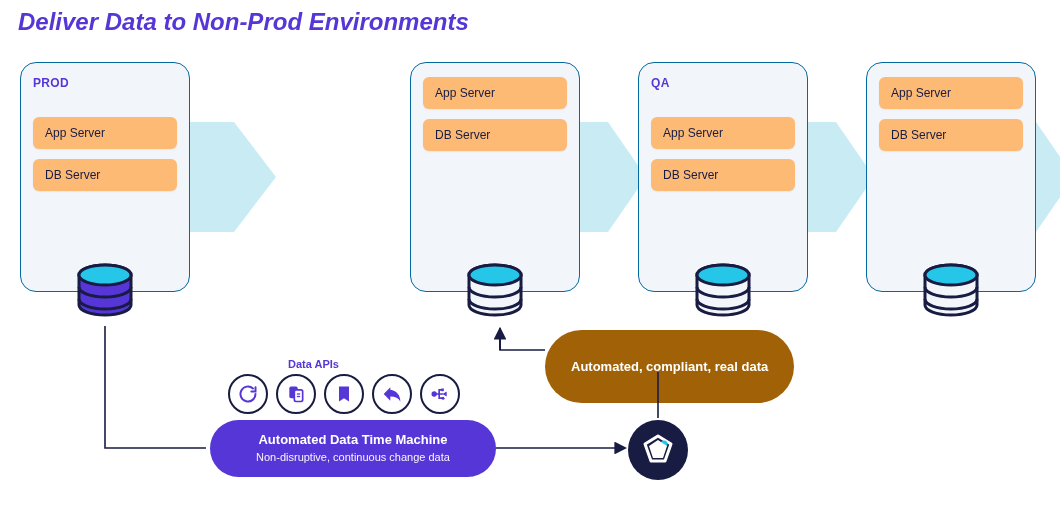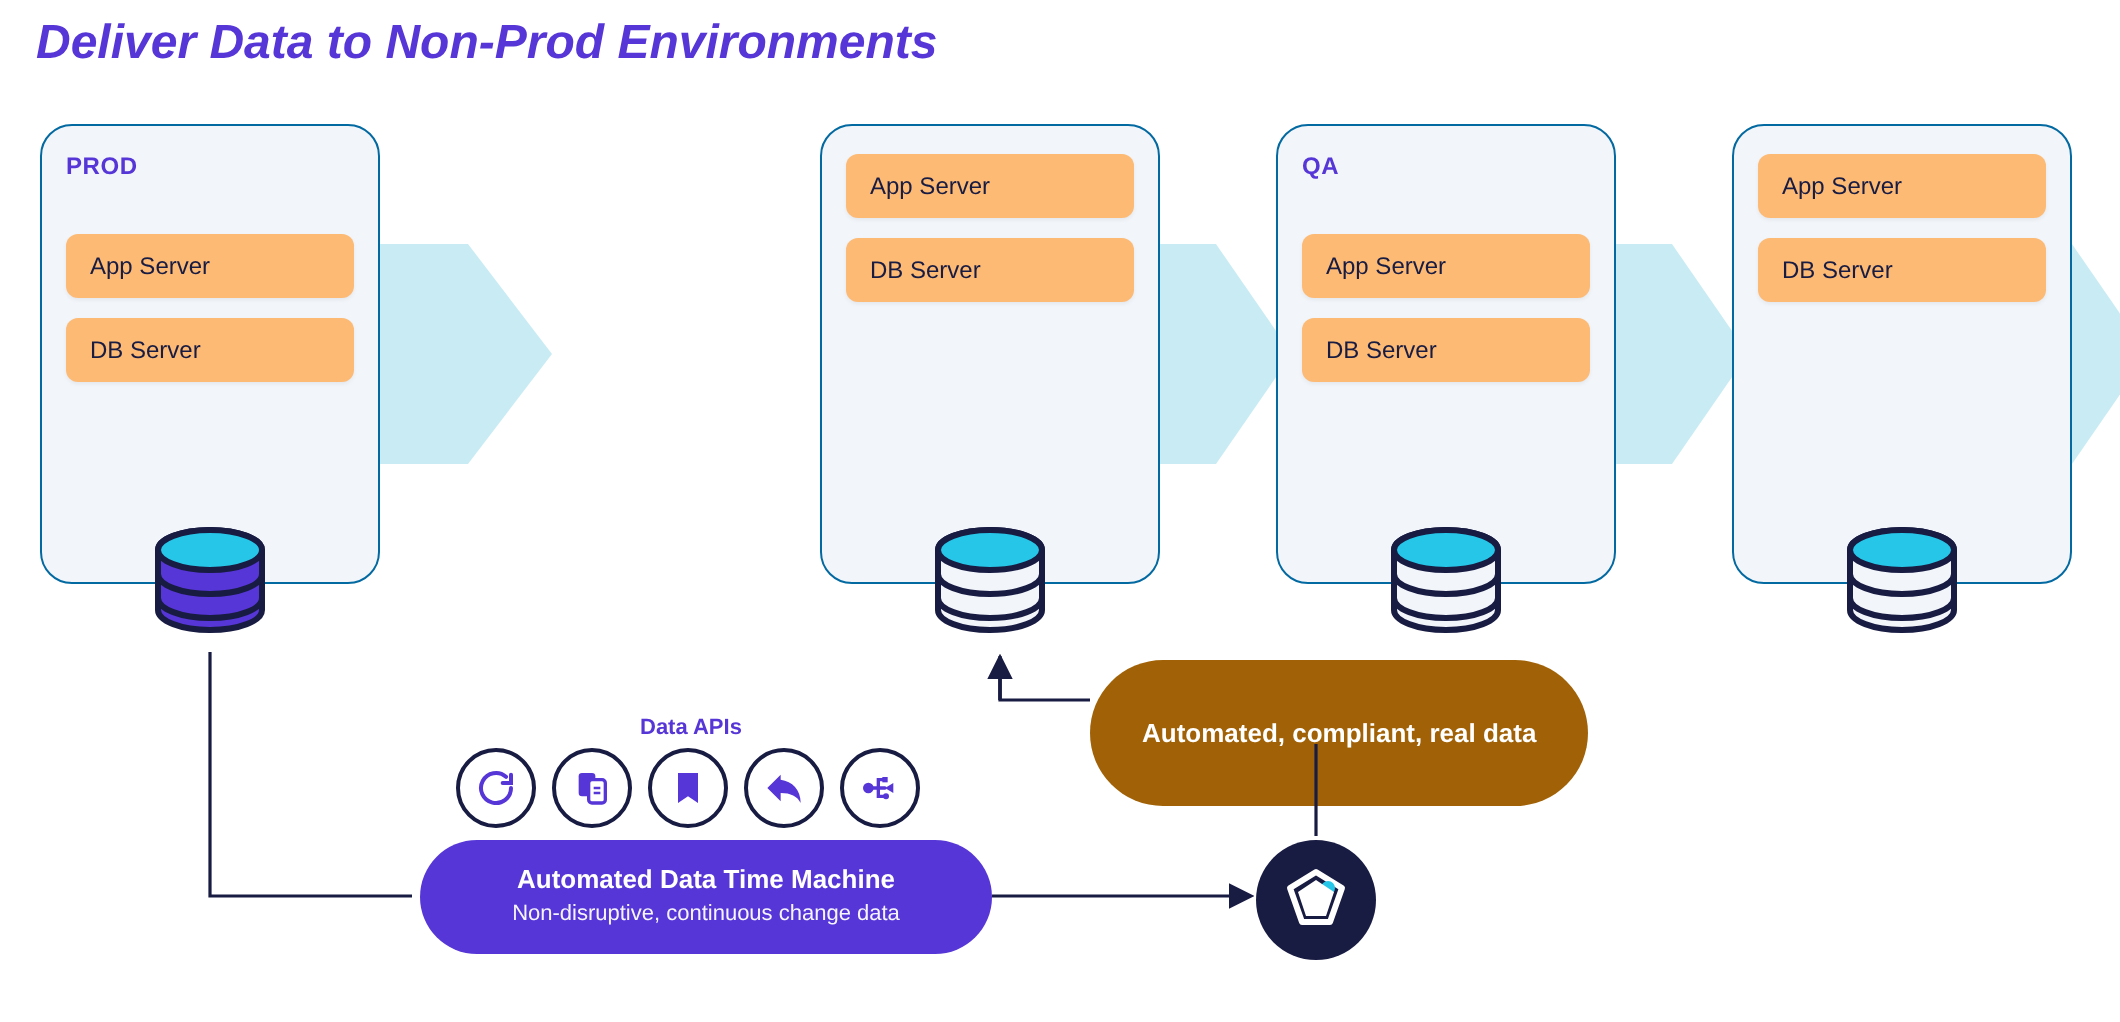--- a/index.html
+++ b/index.html
@@ -69,21 +69,21 @@
     z-index: -1;
   }
   .arrow svg { position: absolute; top: 50%; transform: translateY(-50%); }
   .arrow-small { width: 70px; margin: 0 -6px 0 -6px; }
   .arrow-end { width: 36px; margin-left: -6px; }
 
   
   .data-apis-label {
     position: absolute;
     top: 358px;
-    left: 320px;
+    left: 288px;
     font-size: 11px;
     font-weight: 700;
     color: #5636D6;
   }
   .api-icons {
     position: absolute;
     top: 374px;
     left: 228px;
     display: flex;
     gap: 8px;

